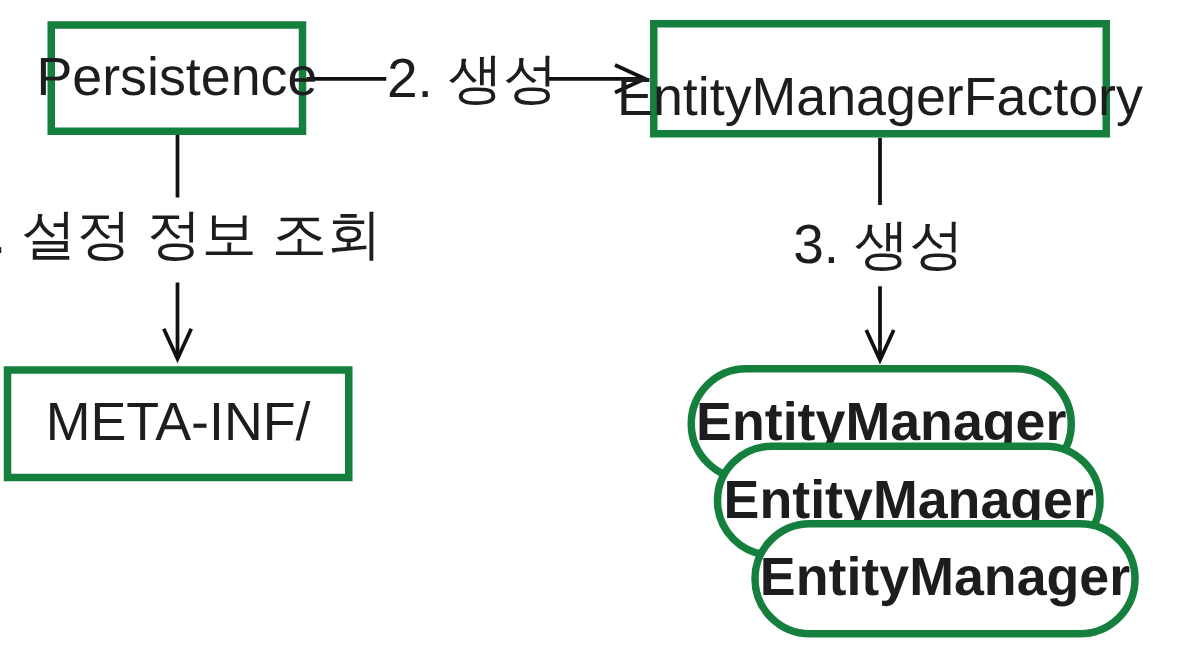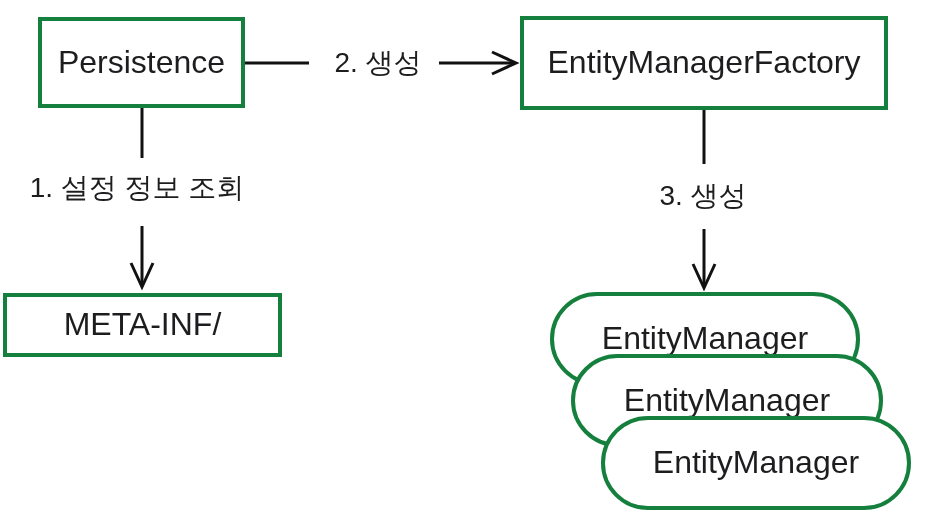--- a/index.html
+++ b/index.html
@@ -25,42 +25,43 @@
   }
   .lines line, .lines polyline {
     stroke: #111111;
     stroke-width: 3;
     fill: none;
   }
   .node {
     position: absolute;
     box-sizing: border-box;
     background: #ffffff;
-    border: 4px solid #15803d;
+    border: 6px solid #15803d;
     display: flex;
     align-items: center;
     justify-content: center;
     text-align: center;
-    font-size: 32px;
+    font-size: 43px;
     line-height: 1.16;
     white-space: nowrap;
   }
   .node-persistence { left: 38px; top: 17px;  width: 207px; height: 91px; }
-  .node-emf         { left: 520px; top: 16px; width: 368px; height: 94px; }
-  .node-metainf     { left: 3px;  top: 293px; width: 279px; height: 64px; white-space: normal; }
+  .node-emf         { left: 520px; top: 16px; width: 368px; height: 94px; align-items: flex-end; }
+  .node-metainf     { left: 3px;  top: 293px; width: 279px; height: 92px; white-space: normal; }
   .pill {
     border-radius: 47px;
+    font-weight: bold;
   }
   .pill-1 { left: 550px; top: 292px; width: 310px; height: 94px; }
   .pill-2 { left: 571px; top: 354px; width: 312px; height: 93px; }
   .pill-3 { left: 601px; top: 416px; width: 310px; height: 94px; }
   .step-label {
     position: absolute;
     transform: translate(-50%, -50%);
-    font-size: 28px;
+    font-size: 44px;
     white-space: nowrap;
     color: #1d1d1f;
   }
   .step-1 { left: 137px; top: 188px; }
   .step-2 { left: 378px; top: 63px;  }
   .step-3 { left: 703px; top: 196px; text-align: right; }
 </style>
 </head>
 <body>
 

